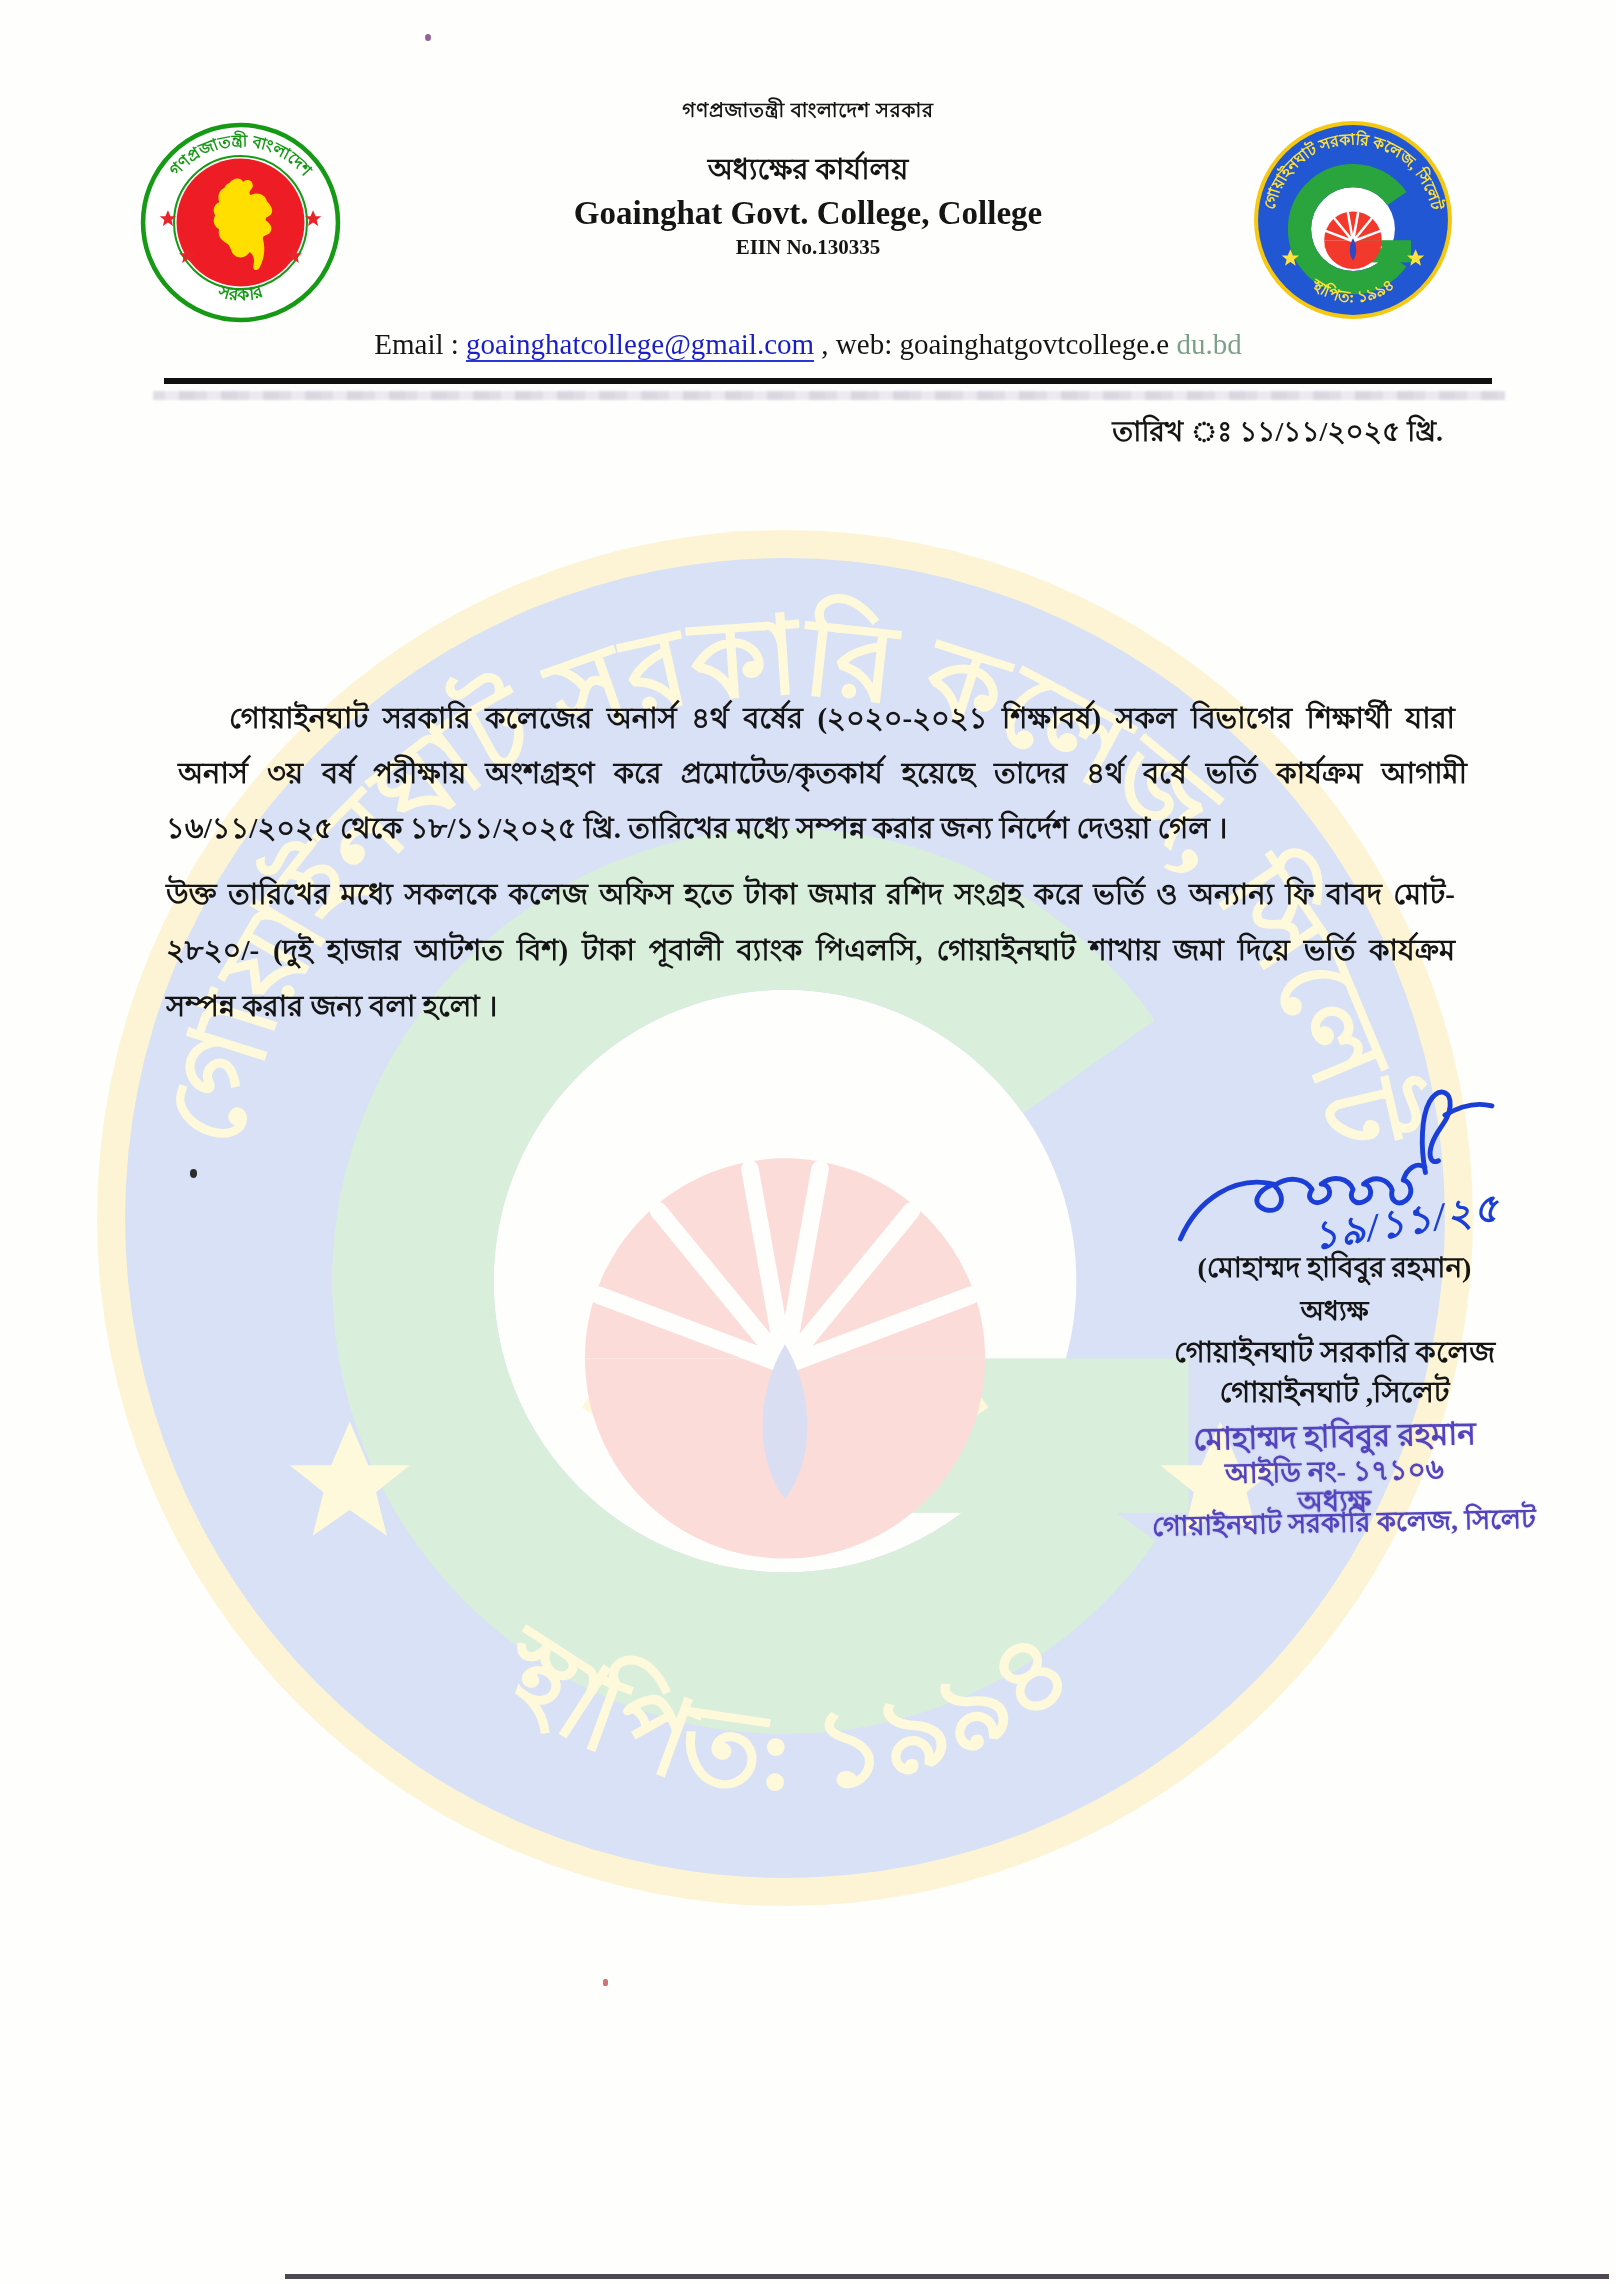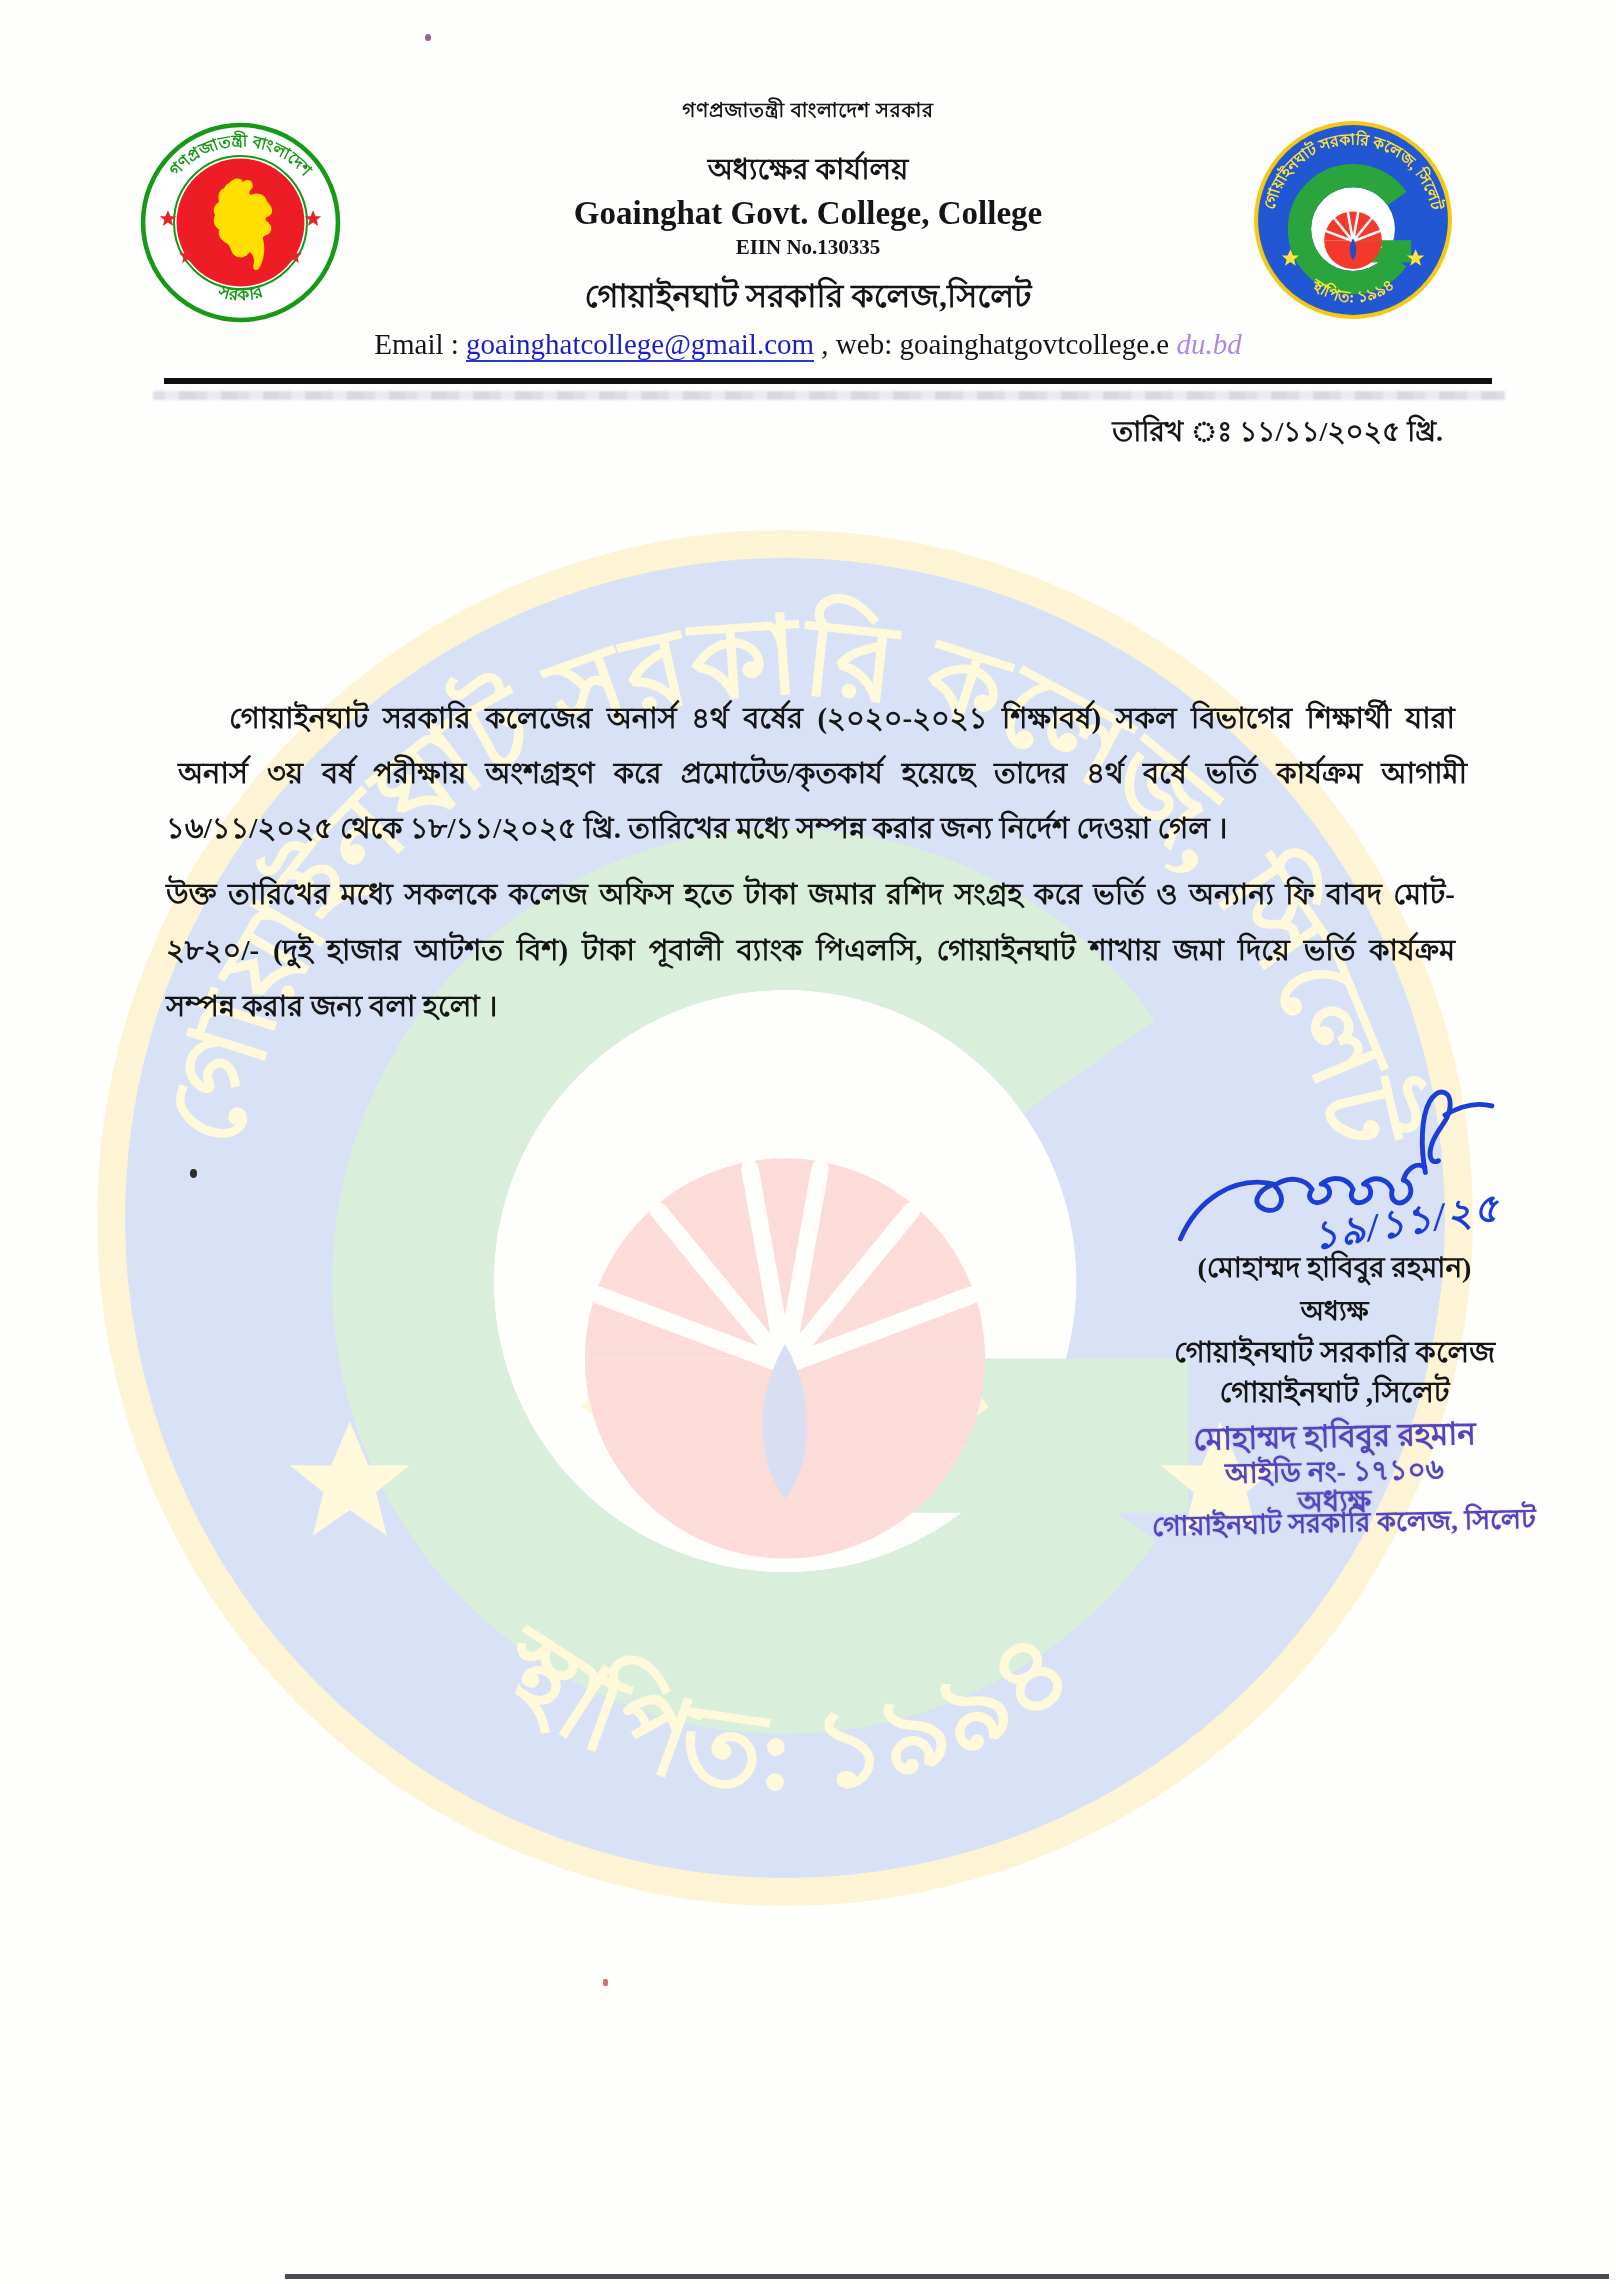--- a/index.html
+++ b/index.html
@@ -14,21 +14,21 @@
   .ctr{left:0; right:0; text-align:center;}
   .bn{font-family:"Liberation Serif","DejaVu Serif",serif;}
   
   .h-govt{top:95px; font-size:20px; font-weight:bold; letter-spacing:0.7px;}
   .h-office{top:146px; font-size:29px; font-weight:bold;}
   .h-college-en{top:195px; font-size:33px; font-weight:bold;}
   .h-eiin{top:235px; font-size:21px; font-weight:bold;}
   .h-college-bn{top:271px; font-size:32px; font-weight:bold;}
   .email-line{top:328px; font-size:29px;}
   .email-link{color:#1a1ec8; border-bottom:2.6px solid #2a35d8; cursor:pointer;}
-  .web-faded{color:#6d28d9; opacity:.55;font-style:italic;}
+  .web-faded{color:#14532d; opacity:.55;}
   .rule{top:378px; left:164px; width:1328px; height:5.9px; background:#101010;}
   .noise-band{top:391px; left:153px; width:1352px; height:8.5px;
     background:repeating-linear-gradient(90deg,#c9c3d2 0 11.7px,#ded9e6 11.7px 26px,#bfb9cb 26px 42px);
     opacity:.55; filter:blur(1px);}
   .date-line{top:410px; right:173px; font-size:28px; font-weight:bold;}
   
   .title-wrap{top:605px;}
   .title-inner{display:inline-block; font-size:31px; font-weight:bold;
     border-bottom:2.6px solid #141414; padding:0 3.9px 7.8px 3.9px;}
   .line{left:166px; width:1289px; font-size:29px; font-weight:bold; line-height:1.25; height:46px;}
@@ -129,21 +129,20 @@
     <use href="#gov"></use>
   </svg>
   <svg class="abs clogo" viewBox="0 0 400 400">
     <use href="#clg"></use>
   </svg>
 
   <div class="abs ctr h-govt bn">গণপ্রজাতন্ত্রী বাংলাদেশ সরকার</div>
   <div class="abs ctr h-office bn">অধ্যক্ষের কার্যালয়</div>
   <div class="abs ctr h-college-en">Goainghat Govt. College, College</div>
   <div class="abs ctr h-eiin">EIIN No.130335</div>
-  <div class="abs ctr h-college-bn bn">গোয়াইনঘাট সরকারি কলেজ,সিলেট</div>
 
   <div class="abs ctr email-line">
     <span>Email : </span>
     <span class="email-link">goainghatcollege@gmail.com</span>
     <span>, web: </span>
     <span>goainghatgovtcollege.e</span>
     <span class="web-faded">du.bd</span>
   </div>
 
   <div class="abs rule"></div>

